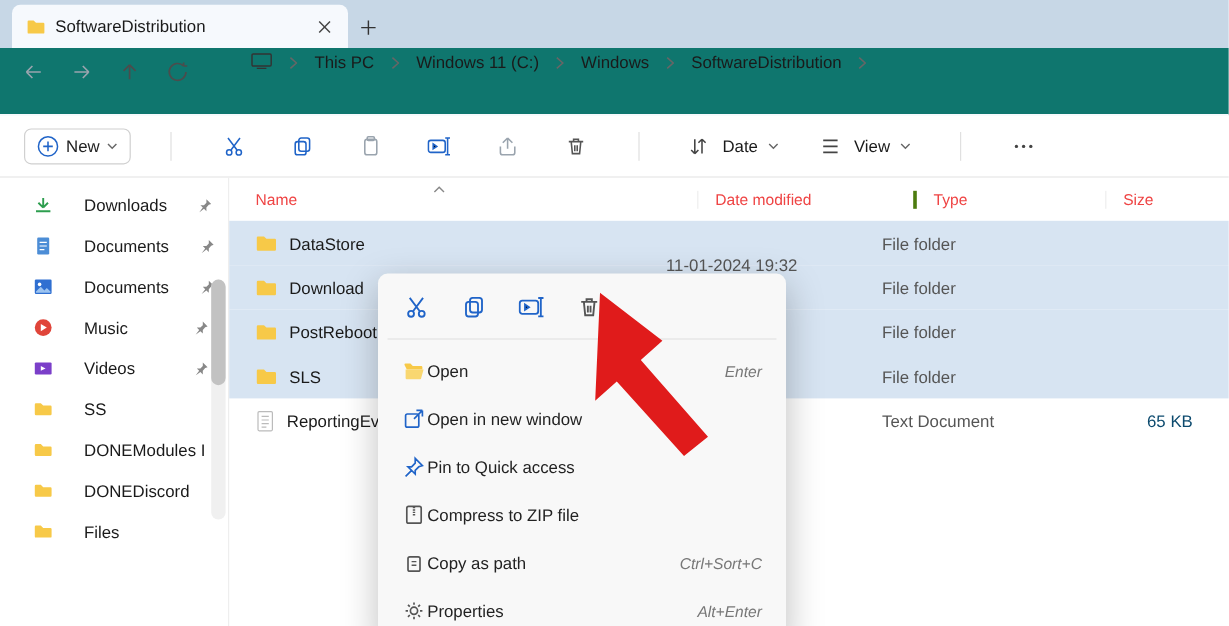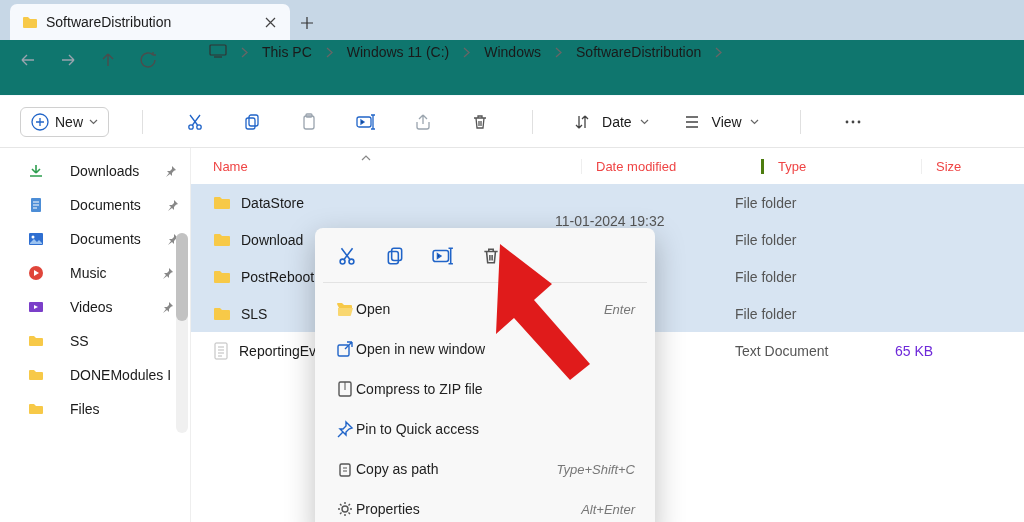--- a/index.html
+++ b/index.html
@@ -42,21 +42,21 @@
   .col.date { width:180px; border-left:1px solid #eee;margin-left:40px;}
   .col.type { width:160px; border-left:3px solid #4d7c0f;}
   .col.size { flex:1; border-left:1px solid #eee;}
   .sortcaret { position:absolute; top:-4px; left:170px; color:#888;}
   .row { display:flex; height:37px; align-items:center;}
   .row.sel { background:#d7e4f2;}
   .cell { padding:0 14px; white-space:nowrap; overflow:hidden; text-overflow:ellipsis;}
   .cell.name { width:350px; display:flex; align-items:center; gap:10px; padding-left:22px;}
   .cell.date { width:180px; color:#555;margin-top:36px;}
   .cell.type { width:160px; color:#555;}
-  .cell.size { flex:1; color:#6d28d9; padding-right:30px;}
+  .cell.size { flex:1; text-align:right; color:#0c4a6e; padding-right:30px;}
   
   .ctx { position:absolute; left:315px; top:228px; width:340px; background:#f8f8f8; border-radius:8px; box-shadow:0 10px 30px rgba(0,0,0,0.25); padding:8px; z-index:50;}
   .ctx-iconrow { display:flex; gap:20px; padding:6px 10px 10px 10px; }
   .ctx-iconrow .cicon { width:28px; height:28px; display:flex; align-items:center; justify-content:center; color:#2064c8;}
   .ctx-divider { height:1px; background:#e3e3e3; margin:2px 0 6px 0;}
   .ctx-item { display:flex; align-items:center; height:40px; padding:0 12px; border-radius:6px; gap:1px;}
   .ctx-item .ci { width:20px; height:20px; display:flex; align-items:center; justify-content:center; color:#2064c8;}
   .ctx-item .ci.gray { color:#555;}
   .ctx-item .lbl { flex:1; color:#222;}
   .ctx-item .kb { color:#777; font-size:13px;font-style:italic;}
@@ -308,20 +308,28 @@
           </span>
           <span>SS</span>
         </div>
         <div class="side-item">
           <span>
             <svg width="16" height="16" viewBox="0 0 16 16">
               <path fill="#f7c948" d="M1 4a1 1 0 0 1 1-1h4l2 2h6a1 1 0 0 1 1 1v6a1 1 0 0 1-1 1H2a1 1 0 0 1-1-1z"></path>
             </svg>
           </span>
           <span>DONEModules I</span>
+        </div>
+        <div class="side-item">
+          <span>
+            <svg width="16" height="16" viewBox="0 0 16 16">
+              <path fill="#f7c948" d="M1 4a1 1 0 0 1 1-1h4l2 2h6a1 1 0 0 1 1 1v6a1 1 0 0 1-1 1H2a1 1 0 0 1-1-1z"></path>
+            </svg>
+          </span>
+          <span>DONEDiscord</span>
         </div>
         <div class="side-item">
           <span>
             <svg width="16" height="16" viewBox="0 0 16 16">
               <path fill="#f7c948" d="M1 4a1 1 0 0 1 1-1h4l2 2h6a1 1 0 0 1 1 1v6a1 1 0 0 1-1 1H2a1 1 0 0 1-1-1z"></path>
             </svg>
           </span>
           <span>Files</span>
         </div>
       </div>
@@ -455,45 +463,45 @@
   <div class="ctx-item">
     <span class="ci">
         <svg width="18" height="18" viewBox="0 0 18 18">
           <rect x="2" y="5" width="11" height="11" rx="1.5" fill="none" stroke="#2064c8" stroke-width="1.4"></rect>
           <path stroke="#2064c8" stroke-width="1.4" d="M9 9l7-7m0 0h-5m5 0v5"></path>
         </svg>
       </span>
     <span class="lbl">Open in new window</span>
   </div>
   <div class="ctx-item">
+    <span class="ci">
+        <svg width="18" height="18" viewBox="0 0 18 18">
+          <path fill="none" stroke="#2064c8" stroke-width="1.4" d="M10 2l6 6-3 1-3 3 0 3-3-3-5 5 5-5-3-3 3 0 3-3z"></path>
+        </svg>
+      </span>
+    <span class="lbl">Pin to Quick access</span>
+  </div>
+  <div class="ctx-item">
     <span class="ci gray">
         <svg width="18" height="18" viewBox="0 0 18 18">
           <rect x="3" y="2" width="12" height="14" rx="1.5" fill="none" stroke="#555" stroke-width="1.4"></rect>
           <path stroke="#555" stroke-width="1.2" d="M8 3h2M8 5h2M8 7h2M8 9h2"></path>
         </svg>
       </span>
     <span class="lbl">Compress to ZIP file</span>
-  </div>
-  <div class="ctx-item">
-    <span class="ci">
-        <svg width="18" height="18" viewBox="0 0 18 18">
-          <path fill="none" stroke="#2064c8" stroke-width="1.4" d="M10 2l6 6-3 1-3 3 0 3-3-3-5 5 5-5-3-3 3 0 3-3z"></path>
-        </svg>
-      </span>
-    <span class="lbl">Pin to Quick access</span>
   </div>
   <div class="ctx-item">
     <span class="ci gray">
         <svg width="18" height="18" viewBox="0 0 18 18">
           <rect x="4" y="4" width="10" height="12" rx="1.5" fill="none" stroke="#555" stroke-width="1.4"></rect>
           <path stroke="#555" stroke-width="1.2" d="M7 8h4M7 11h4"></path>
         </svg>
       </span>
     <span class="lbl">Copy as path</span>
-    <span class="kb">Type+Shift+C</span>
+    <span class="kb">Ctrl+Sort+C</span>
   </div>
   <div class="ctx-item">
     <span class="ci gray">
         <svg width="18" height="18" viewBox="0 0 18 18">
           <circle cx="9" cy="9" r="3" fill="none" stroke="#555" stroke-width="1.4"></circle>
           <path fill="none" stroke="#555" stroke-width="1.4" d="M9 2v2M9 14v2M2 9h2M14 9h2M4 4l1.5 1.5M12.5 12.5L14 14M14 4l-1.5 1.5M5.5 12.5L4 14"></path>
         </svg>
       </span>
     <span class="lbl">Properties</span>
     <span class="kb">Alt+Enter</span>

